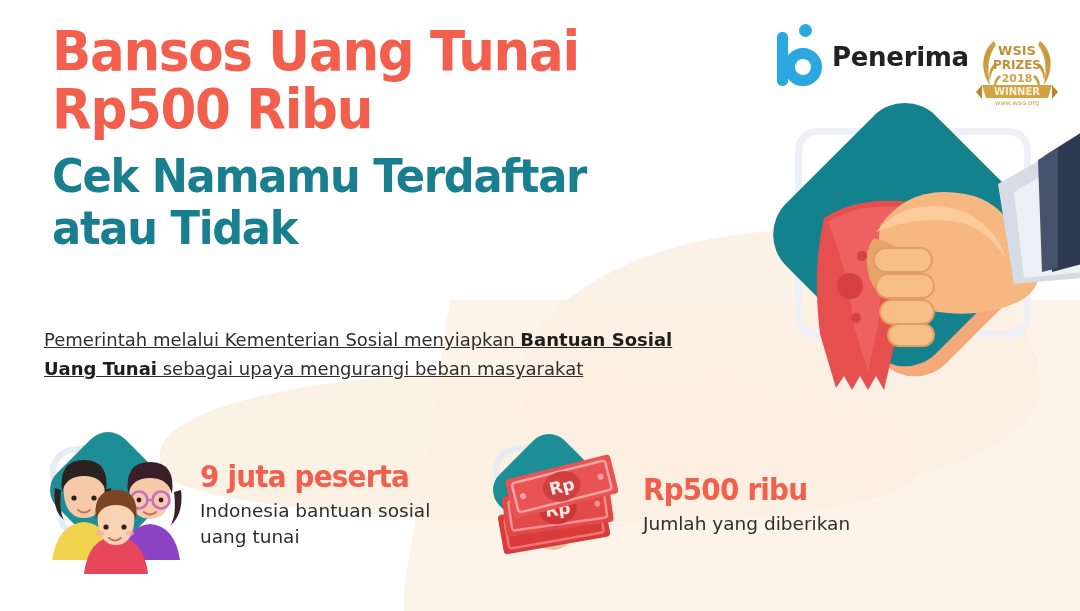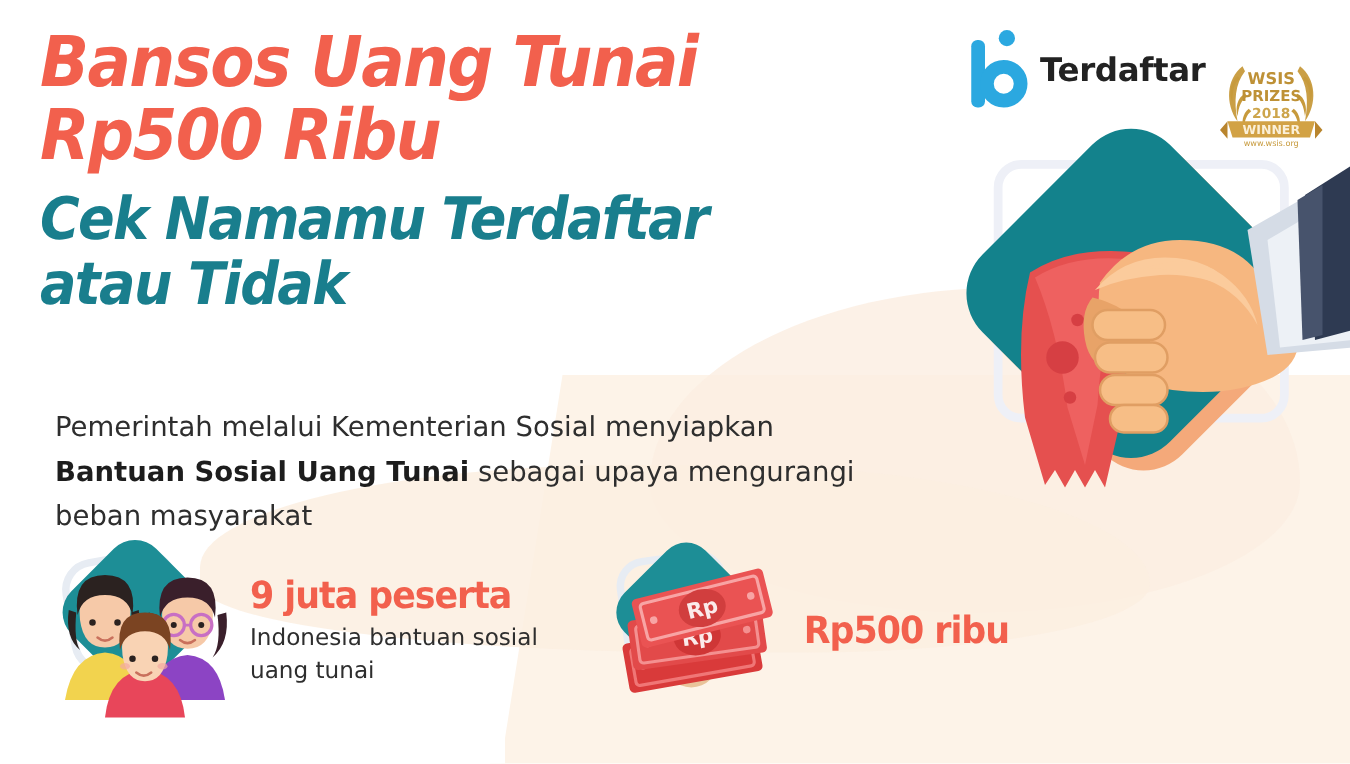--- a/index.html
+++ b/index.html
@@ -99,30 +99,29 @@
   .logo-words {
     display: flex; flex-direction: column;
     line-height: 1.02;
     color: #222;
   }
   .logo-words span {
     font-size: 26px; font-weight: 700; letter-spacing: -.3px;
     font-family: "DejaVu Sans", sans-serif;
   }
   .wsis {
-    position: absolute; left: 974px; top: 37px;
+    position: absolute; left: 974px; top: 25px;
     width: 86px; height: 82px;
   }
 
   
   .headline {
     position: absolute;
-    left: 32px; top: 22px;
+    left: 52px; top: 22px;
     width: 700px;
-    font-style: italic;
   }
   .h-red, .h-teal {
     font-family: "DejaVu Sans", sans-serif;
     font-weight: 700;
     letter-spacing: -1.4px;
     transform: scaleX(.92);
     transform-origin: left center;
     white-space: nowrap;
   }
   .h-red {
@@ -134,24 +133,25 @@
     color: #197E8D;
     font-size: 47px;
     line-height: 1.09;
   }
   .h-teal.first { margin-top: 12px; }
 
   .lede {
     position: absolute;
     left: 44px; top: 325px;
     width: 672px;
-    font-size: 22px;
+    font-size: 18px;
     line-height: 1.62;
     color: #2e2e2e;
     font-family: "DejaVu Sans", sans-serif;
+    text-decoration: underline;
   }
   .lede b { font-weight: 700; color: #1d1d1d; }
 
   
   .stat {
     position: absolute;
     display: flex; align-items: center; gap: 16px;
   }
   .stat-a { left: 34px; top: 432px; }
   .stat-b { left: 477px; top: 432px; }
@@ -198,21 +198,21 @@
   <div class="bg-cream-blob"></div>
   <div class="bg-outline-card"></div>
 
   <div class="logo-zone">
     <div class="ib-mark">
       <div class="ib-dot"></div>
       <div class="ib-stem"></div>
       <div class="ib-bowl"></div>
     </div>
     <div class="logo-words">
-      <span>Terdaftar</span>
+      <span>Penerima</span>
     </div>
   </div>
 
   <div class="wsis">
     <svg width="86" height="82" viewBox="0 0 86 82">
       <g fill="#C79A3C">
         <path d="M20 16 C7 26 6 46 16 60 C13 44 14 30 22 20 Z" opacity=".95"></path>
         <path d="M66 16 C79 26 80 46 70 60 C73 44 72 30 64 20 Z" opacity=".95"></path>
         <path d="M16 24 C10 29 9 38 12 45 C12 36 13 29 18 26 Z"></path>
         <path d="M70 24 C76 29 77 38 74 45 C74 36 73 29 68 26 Z"></path>
@@ -312,20 +312,21 @@
           <rect x="36" y="41" width="96" height="30" rx="3" fill="none" stroke="#F8A4A4" stroke-width="2.5"></rect>
           <circle cx="44" cy="56" r="3" fill="#F8A4A4"></circle>
           <circle cx="124" cy="56" r="3" fill="#F8A4A4"></circle>
           <ellipse cx="84" cy="56" rx="19" ry="15" fill="#D13E3E"></ellipse>
           <text x="84" y="62" text-anchor="middle" font-family="DejaVu Sans, sans-serif" font-size="17" font-weight="700" fill="#FBEAEA">Rp</text>
         </g>
       </svg>
     </div>
     <div class="stat-text">
       <div class="stat-value">Rp500 ribu</div>
+      <div class="stat-desc">Jumlah yang diberikan</div>
     </div>
   </div>
 
   <div class="hero">
     <svg width="330" height="350" viewBox="0 0 330 350">
       <rect x="48" y="44" width="212" height="212" rx="44" fill="#F4A97A" transform="rotate(45 160 160)"></rect>
       <rect x="38" y="34" width="212" height="212" rx="44" fill="#13828C" transform="rotate(45 150 150)"></rect>
       <g>
         <path d="M72 122 q34-22 86-16 l16 18 q-26 46-30 118 l-12 52
                  l-8-14 l-8 14 l-8-14 l-8 14 l-8-14 l-8 12 l-16-54 q-8-66 4-116 Z" fill="#E5504F"></path>

